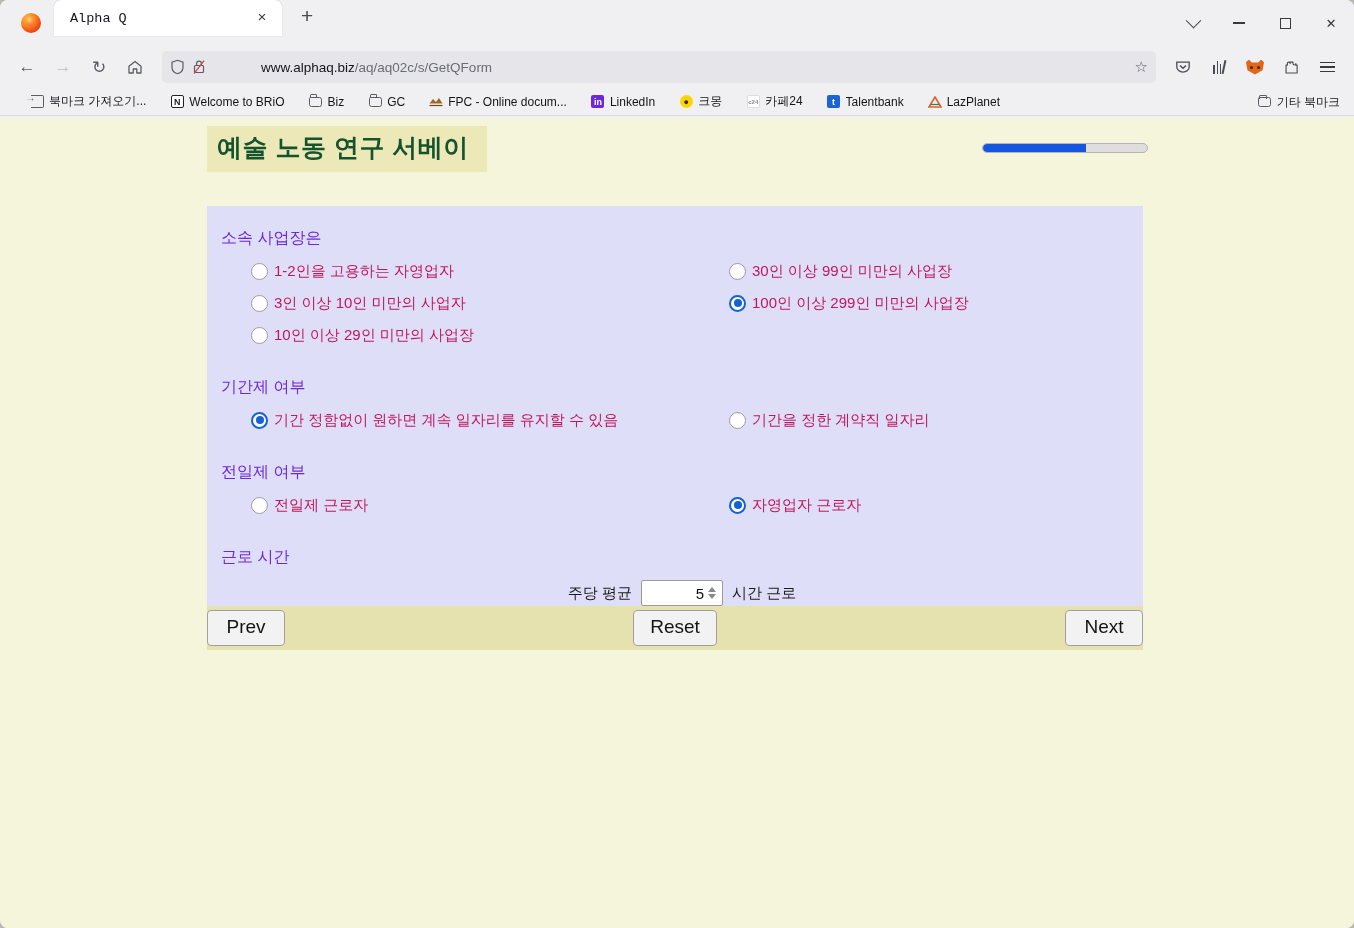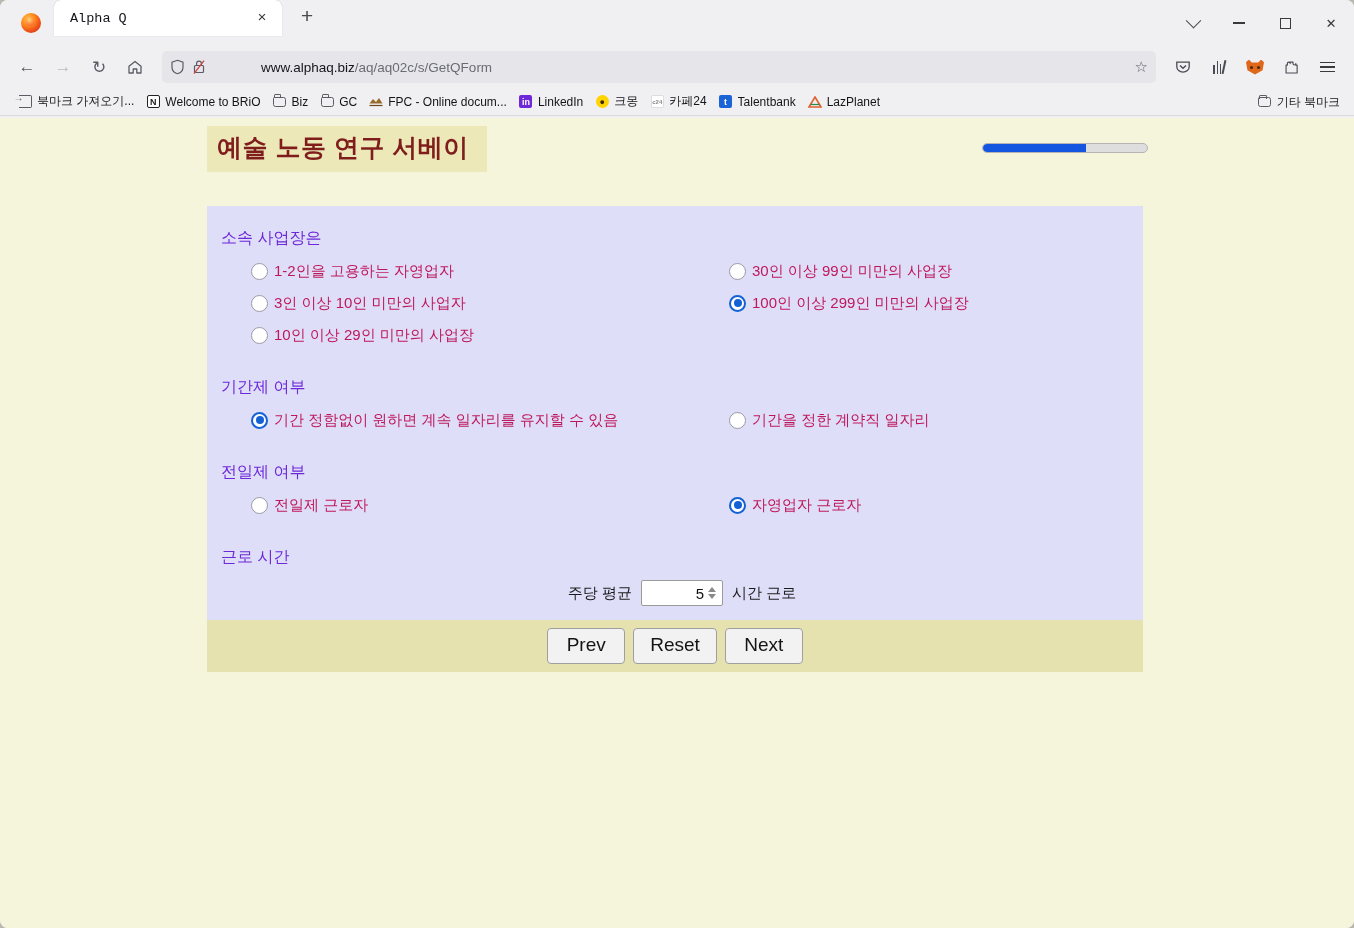--- a/index.html
+++ b/index.html
@@ -153,22 +153,22 @@
   .mask-ic::after { right: 24%; }
   .ext-ic { width:15px; height:15px; }
   .menu-ic { display:flex; flex-direction:column; gap:3px; }
   .menu-ic i { width:15px; height:1.6px; background:#3a3a3e; display:block; }
 
   
   .bookmarks {
     height: 28px;
     background: #f0f0f2;
     display: flex; align-items: center;
-    padding: 0 12px;
-    gap: 0;
+    padding: 0 24px;
+    gap: 12px;
     border-bottom: 1px solid #d9d9de;
     position: relative;
   }
   .bm {
     display: flex; align-items: center;
     gap: 5px; height: 22px;
     padding: 0 6px;
     border-radius: 4px;
     font-size: 12px;
     color: #15141a;
@@ -206,21 +206,21 @@
   }
   .page-inner { position: relative; width: 100%; height: 100%; }
 
   .title-banner {
     position: absolute;
     left: 207px; top: 8px;
     background: #ede8b8;
     padding: 8px 18px 10px 10px;
     font-size: 25px;
     font-weight: bold;
-    color: #7f1d1d;
+    color: #14532d;
     letter-spacing: 0.5px;
     line-height: 1.1;
   }
   .progress-wrap {
     position: absolute;
     right: 206px; top: 25px;
     width: 166px; height: 10px;
     background: #dedede;
     border: 1px solid #b4b4b4;
     border-radius: 6px;
@@ -312,26 +312,25 @@
   .spin-up, .spin-dn {
     width: 0; height: 0;
     border-left: 4.5px solid transparent;
     border-right: 4.5px solid transparent;
   }
   .spin-up { border-bottom: 5px solid #8a8a8a; }
   .spin-dn { border-top: 5px solid #8a8a8a; }
 
   .btnbar {
     background: #e6e2b0;
-    height: 52px;
+    height: 44px;
     display: flex;
     align-items: center;
-    justify-content: center;
+    justify-content: space-between;
     gap: 8px;
-    margin-top: 14px;
   }
   .formbtn {
     background: #f2f2f2;
     border: 1px solid #9f9f9f;
     border-radius: 4px;
     padding: 6px 16px 7px 16px;
     font-size: 19px;
     color: #141414;
     line-height: 1.1;
     min-width: 78px;

